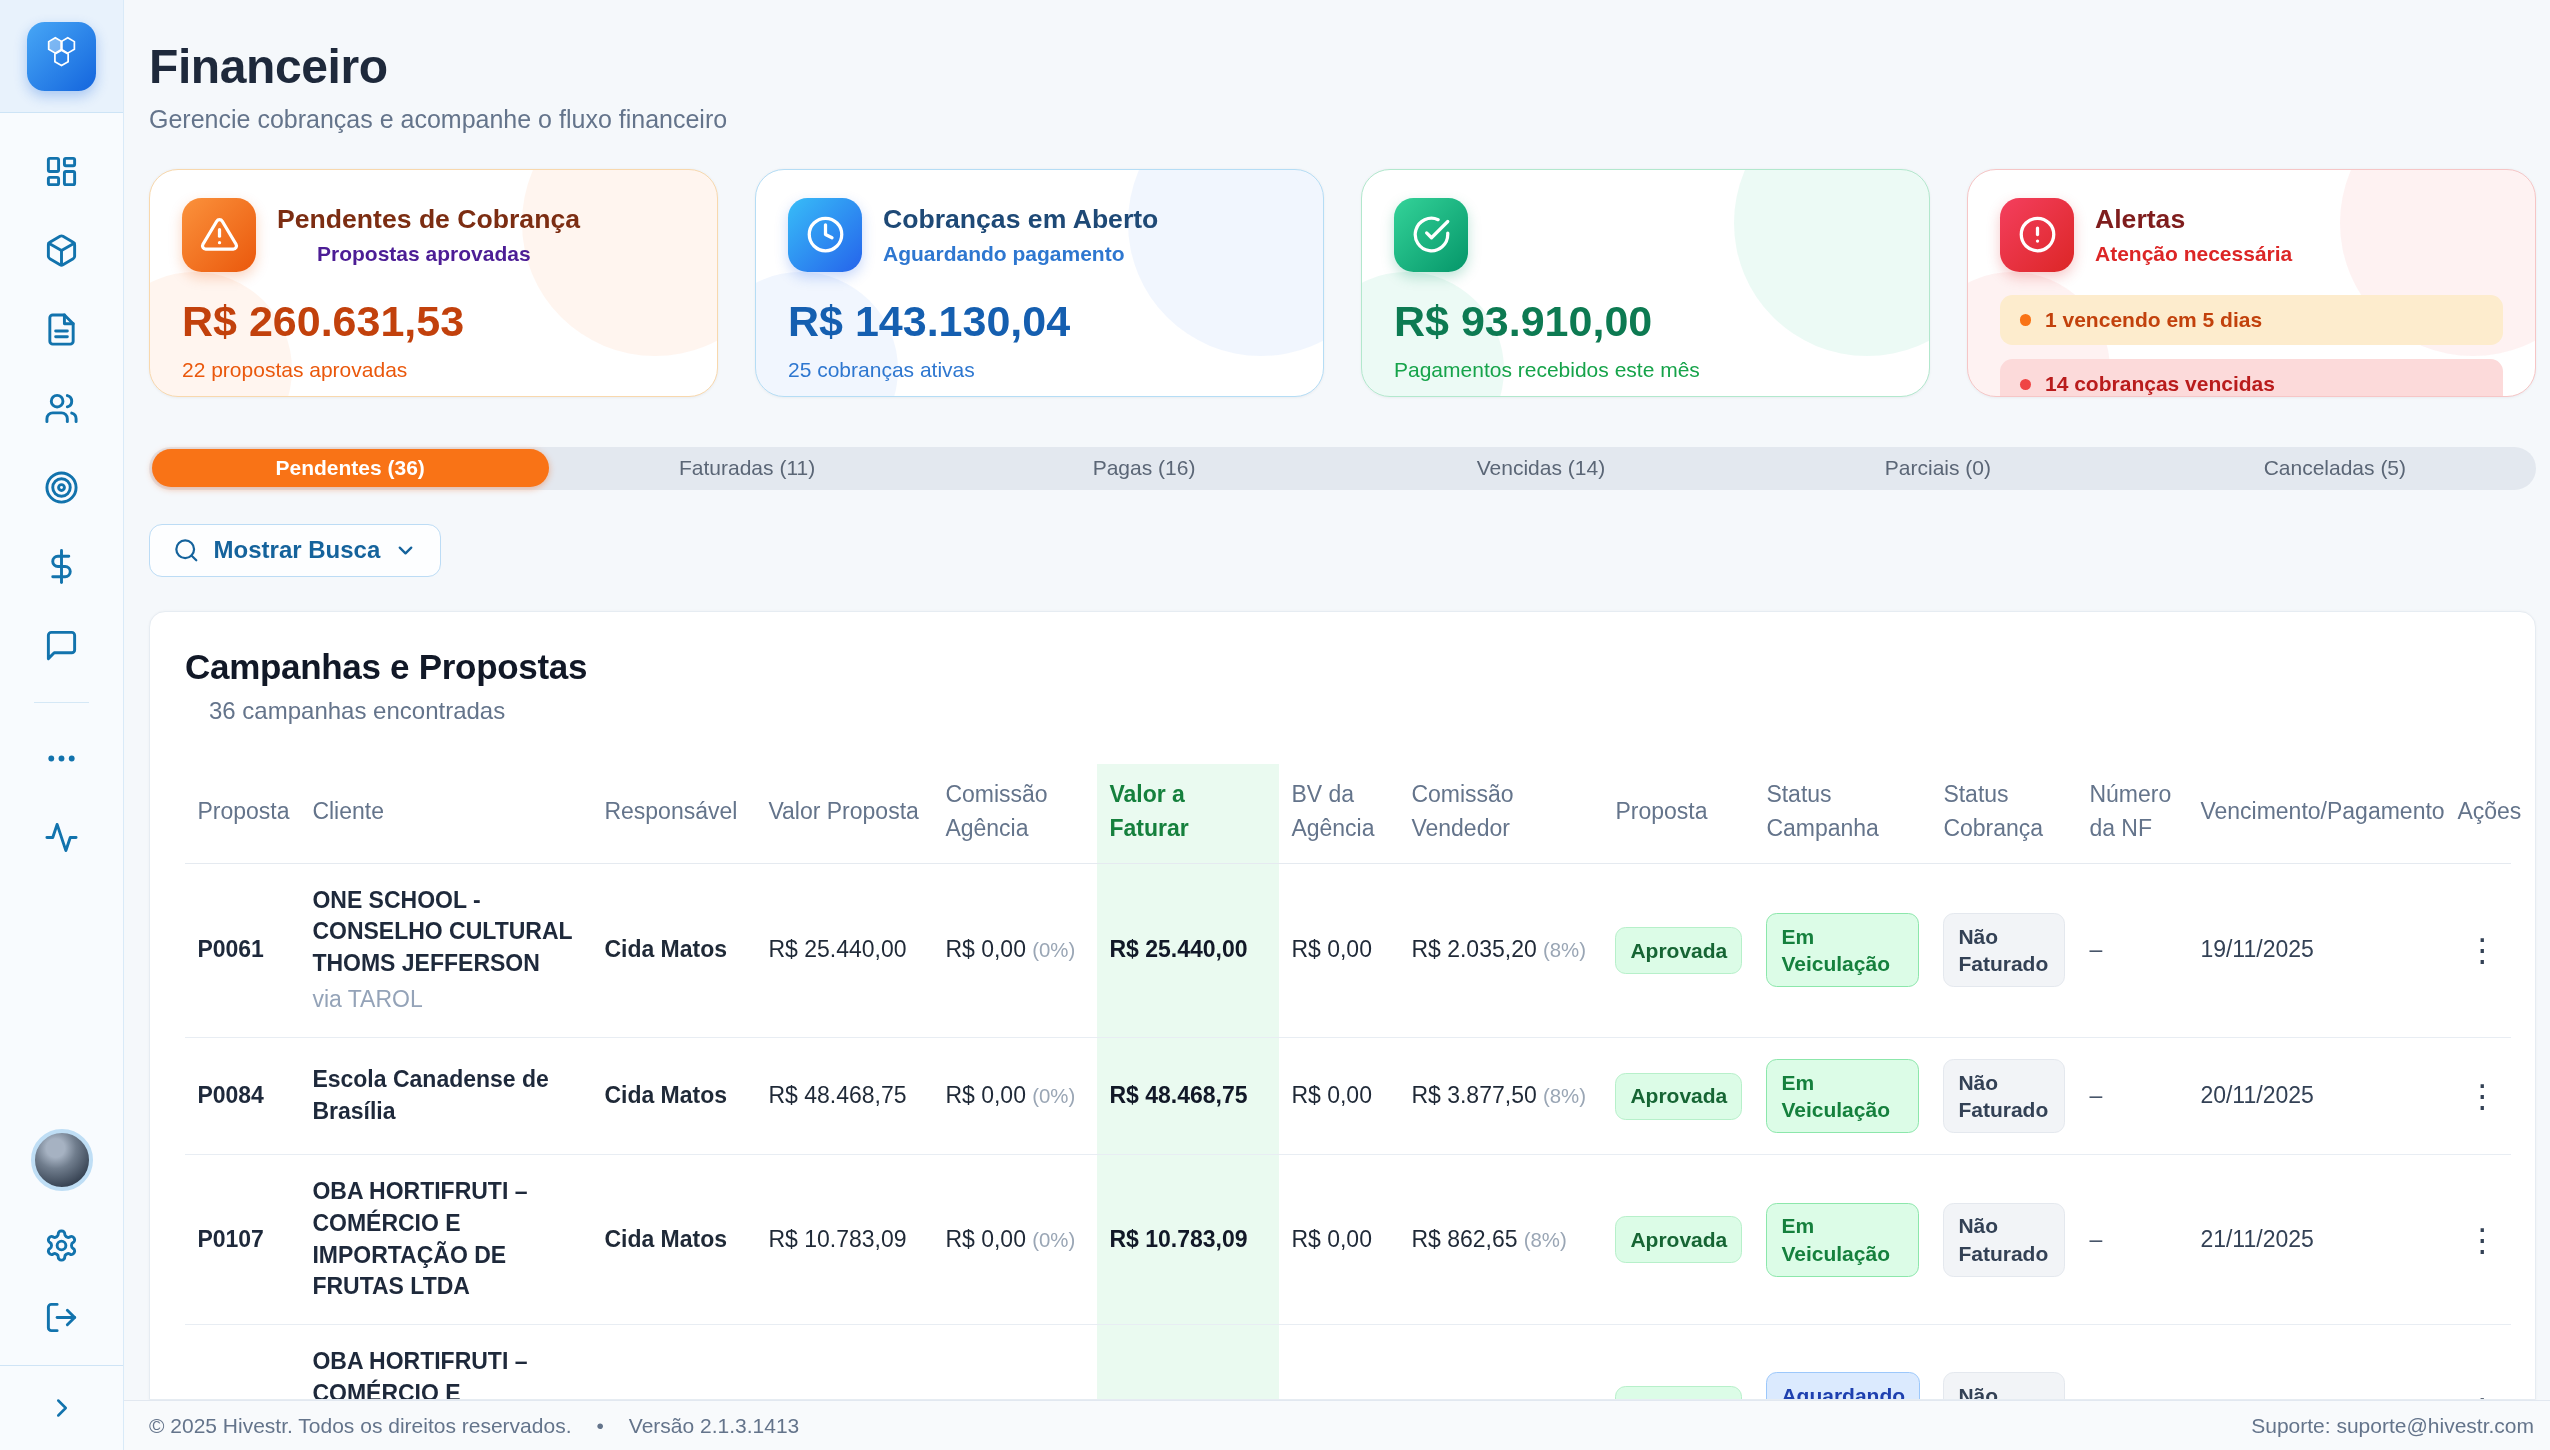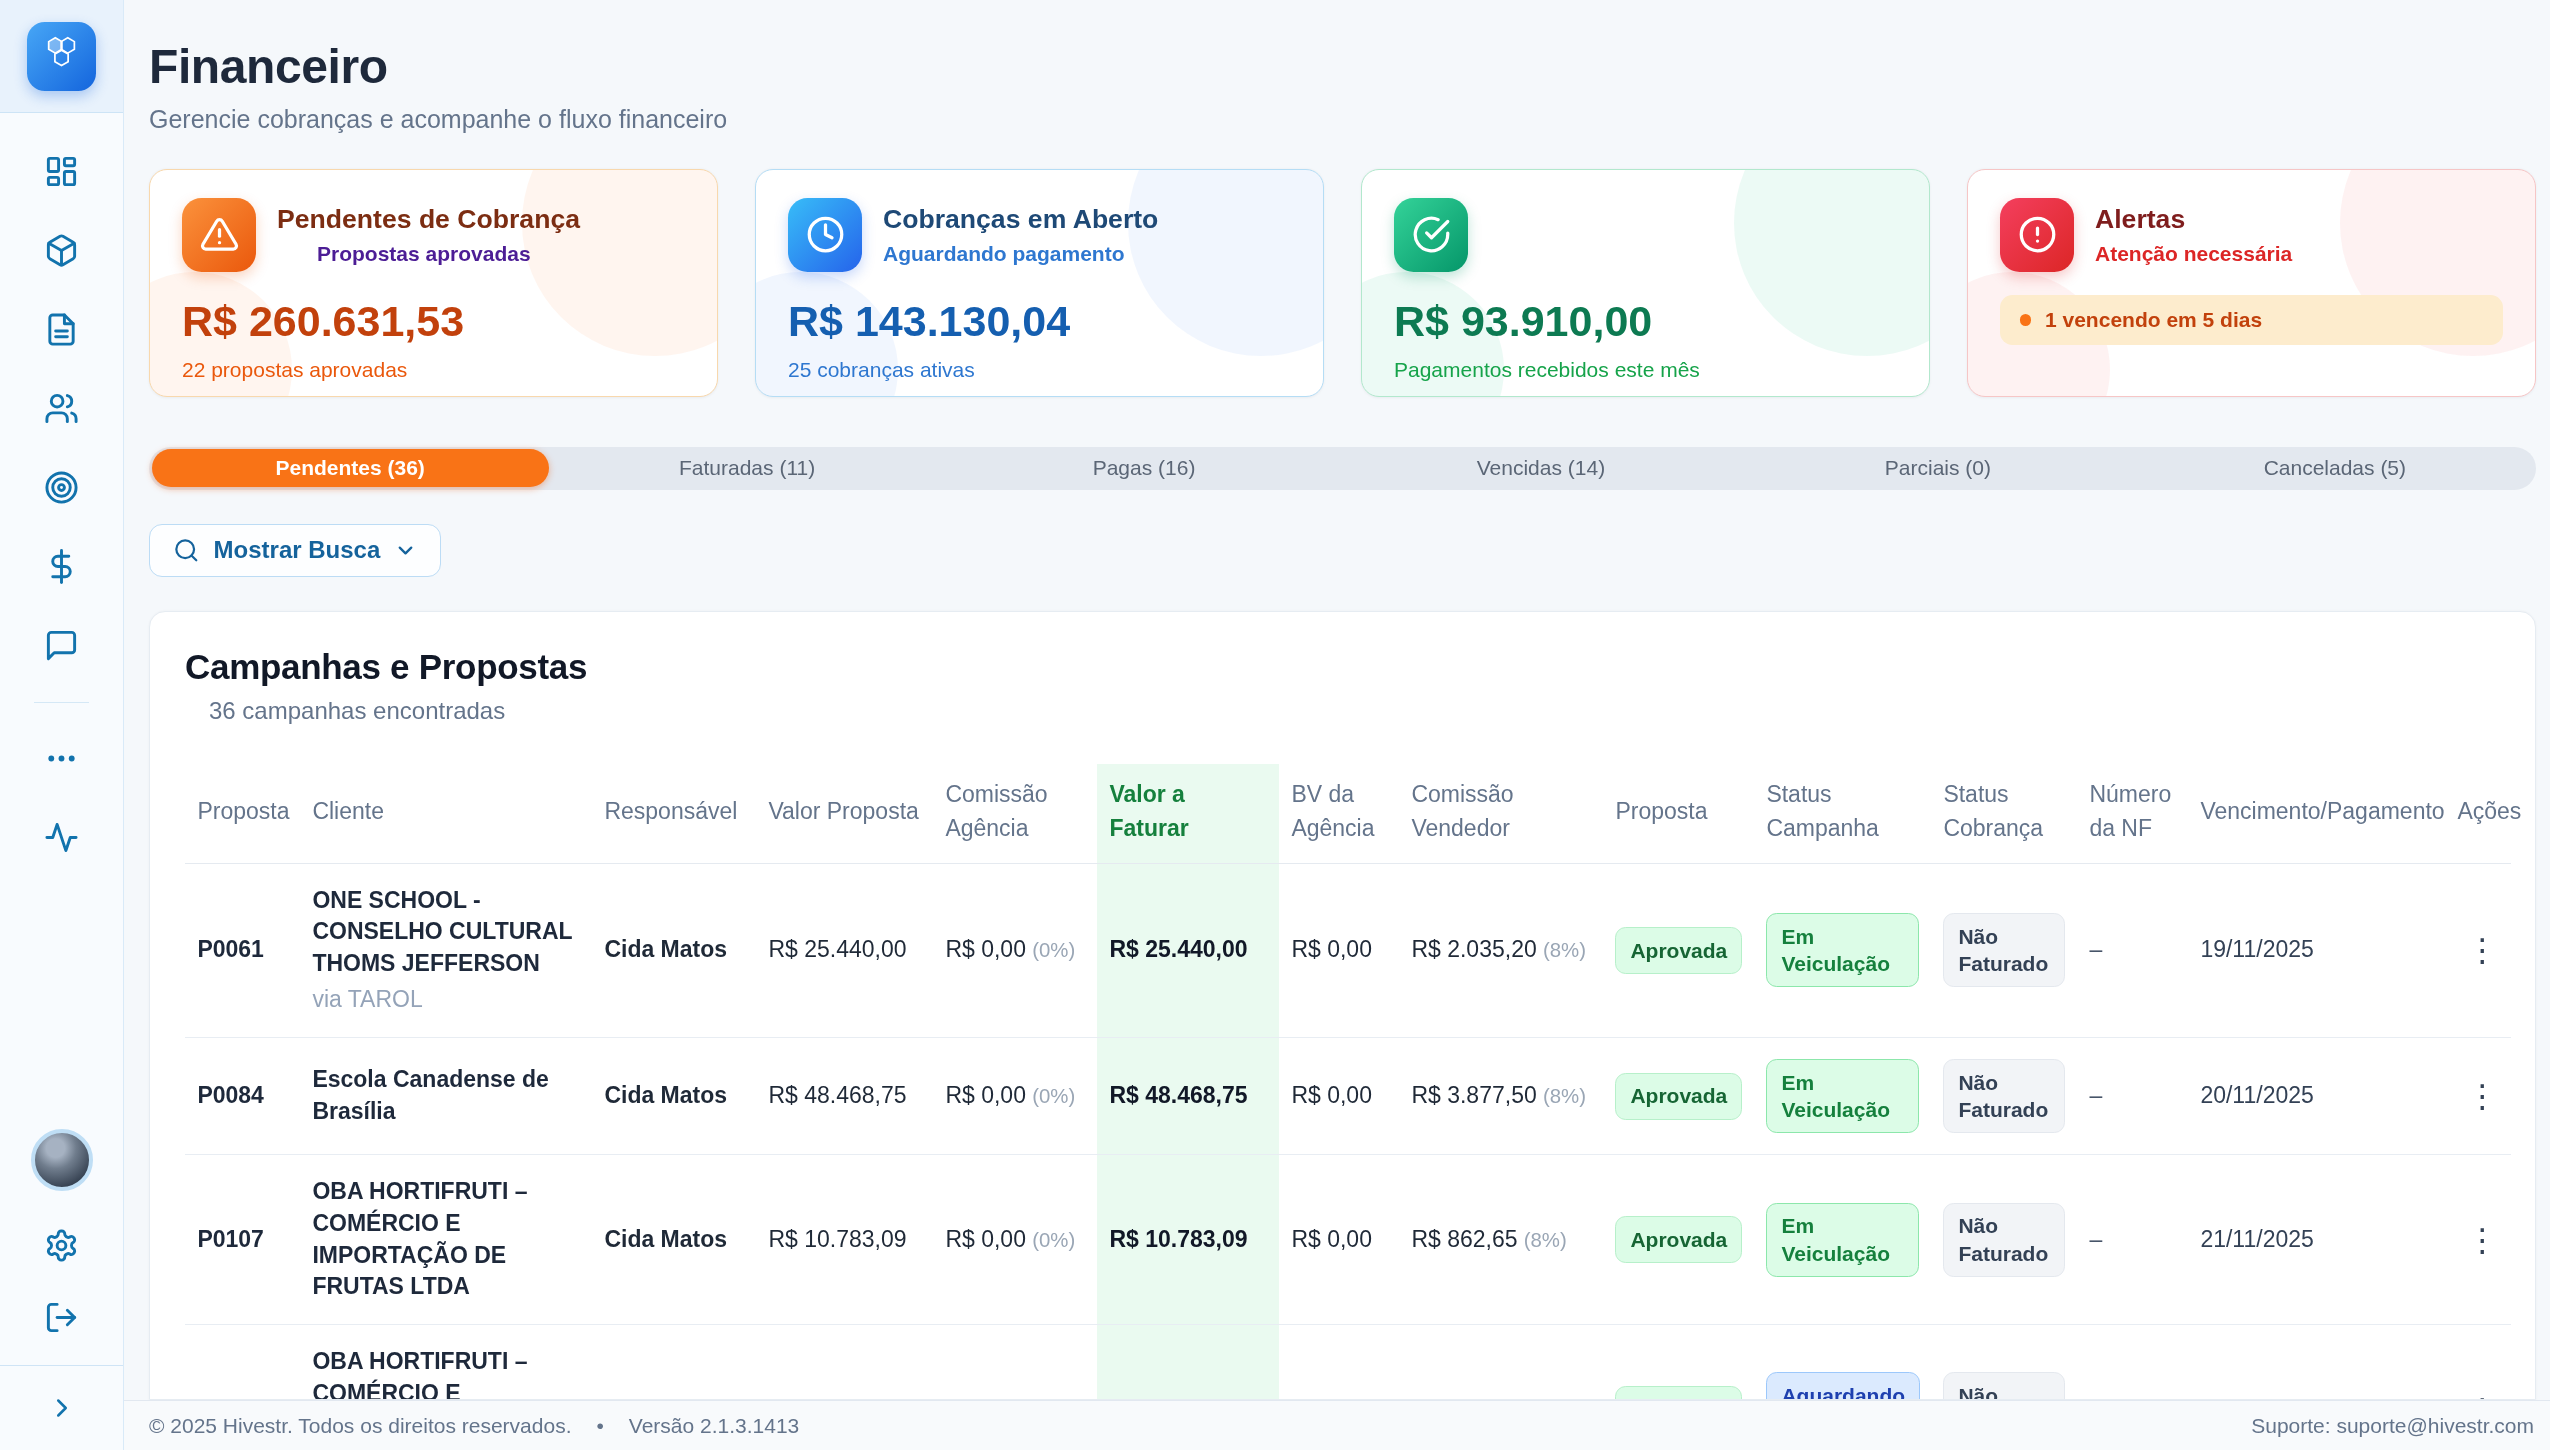--- a/index.html
+++ b/index.html
@@ -49,21 +49,21 @@
 
   
   main { flex: 1; display: flex; flex-direction: column; min-width: 0; }
   .page-header { margin: 39px 14px 0 25px; }
   .page-title { font-size: 48px; font-weight: 700; color: #1e293b; letter-spacing: -0.4px; }
   .page-subtitle { margin-top: 10.6px; font-size: 25px; color: #64748b; }
 
   
   .cards { margin: 35px 14px 0 25px; display: grid; grid-template-columns: repeat(4, 1fr); gap: 37px; }
   .card {
-    position: relative; overflow: hidden; background: #fff; border-radius: 18px;
+    position: relative; overflow: hidden; background: #fff; border-radius: 29px;
     height: 228px; padding: 28px 32px; box-shadow: 0 0.9px 2.7px rgba(15,23,42,.05);
   }
   .card::before { content:""; position:absolute; right:-71px; top:-80px; width:266px; height:266px; border-radius:50%; }
   .card::after  { content:""; position:absolute; left:-53px; bottom:-71px; width:195px; height:195px; border-radius:50%; }
   .card.orange { border: 1.8px solid #f8d8ad; }
   .card.orange::before, .card.orange::after { background: rgba(249,115,22,.07); }
   .card.blue   { border: 1.8px solid #b5ddf5; }
   .card.blue::before, .card.blue::after { background: rgba(59,130,246,.07); }
   .card.green  { border: 1.8px solid #b2e8cd; }
   .card.green::before, .card.green::after { background: rgba(16,185,129,.08); }
@@ -347,20 +347,24 @@
         </div>
         <div>
           <div class="card-title">Alertas</div>
           <div class="card-sub">Atenção necessária</div>
         </div>
       </div>
       <div class="alert-list">
         <div class="alert-pill warning">
           <span class="alert-dot"></span>
           <span>1 vencendo em 5 dias</span>
+        </div>
+        <div class="alert-pill danger">
+          <span class="alert-dot"></span>
+          <span>14 cobranças vencidas</span>
         </div>
       </div>
     </div>
   </section>
 
   <div class="tabs" id="tabs">
       <div class="tab active">Pendentes (36)</div>
       <div class="tab">Faturadas (11)</div>
       <div class="tab">Pagas (16)</div>
       <div class="tab">Vencidas (14)</div>

